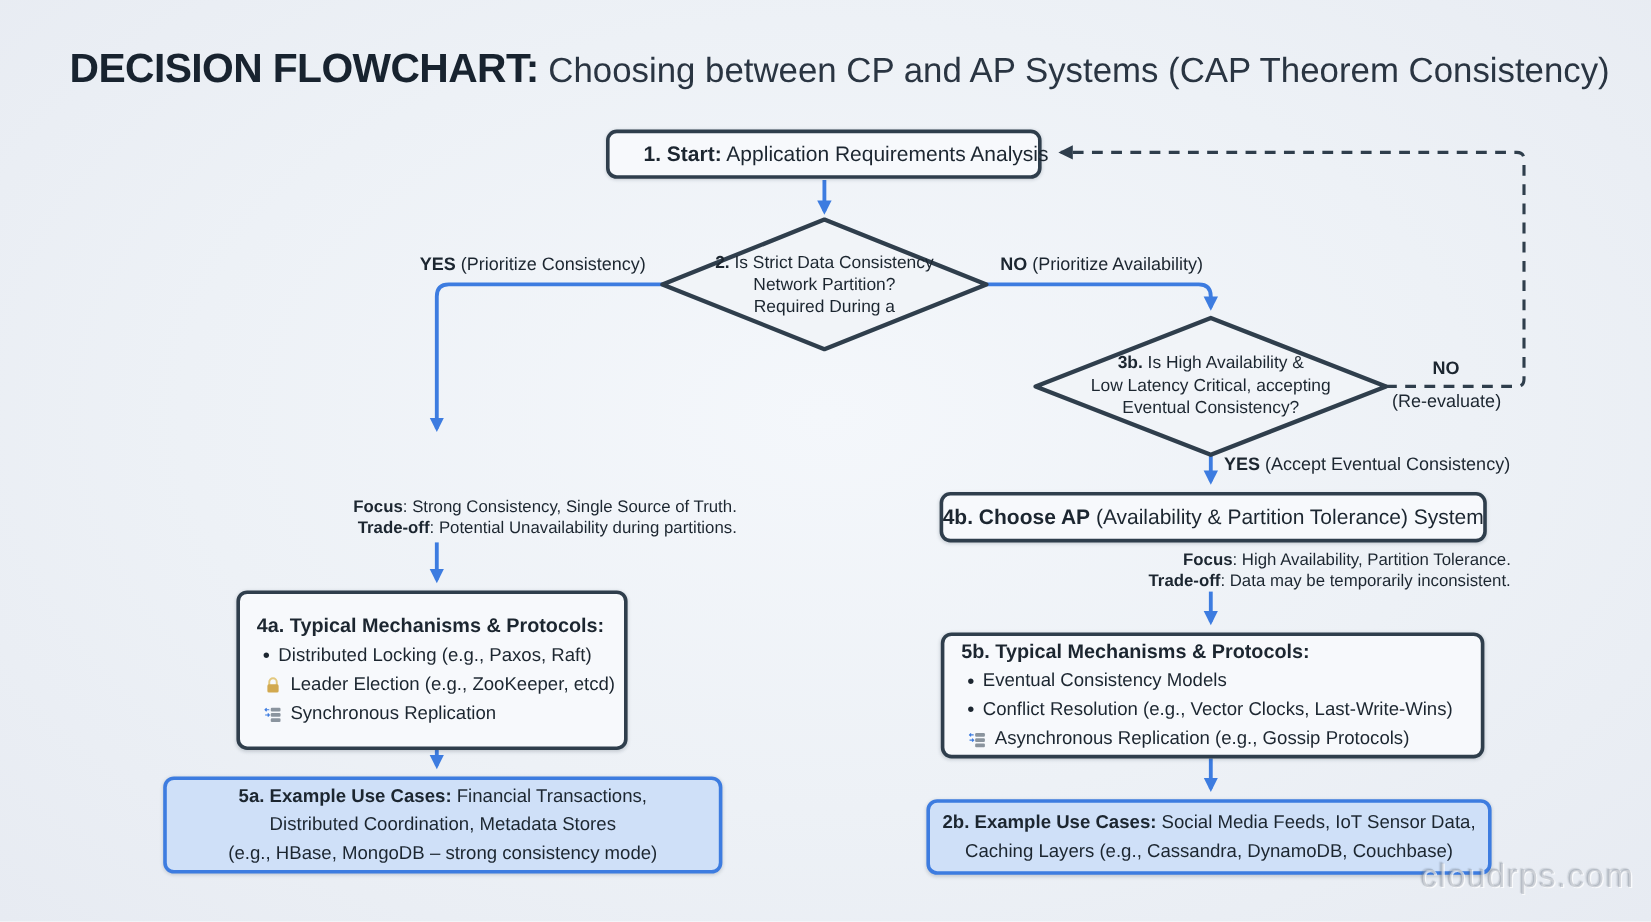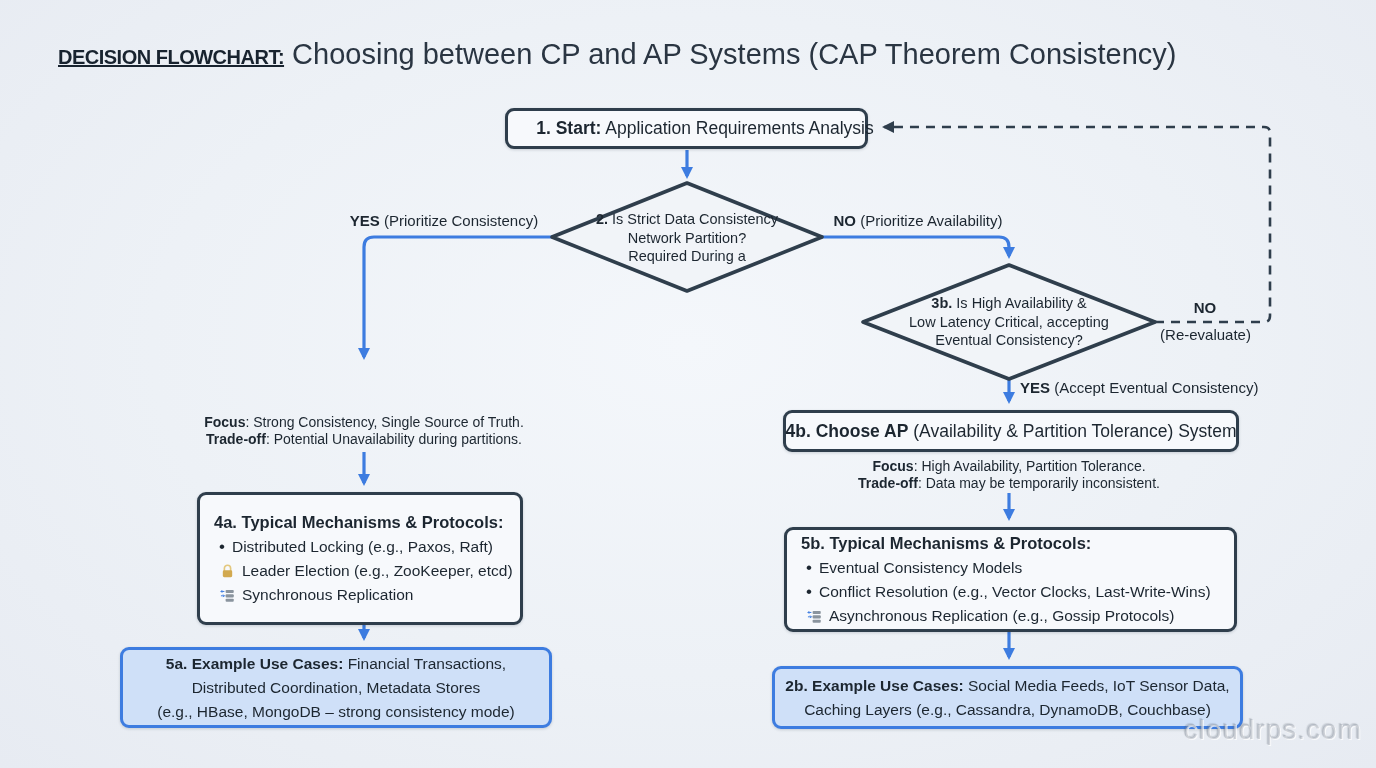--- a/index.html
+++ b/index.html
@@ -4,21 +4,21 @@
 <style>
   html,body{margin:0;padding:0;}
   body{font-family:"Liberation Sans",sans-serif;color:#1c2630;}
   #canvas{
     position:relative;width:1376px;height:768px;overflow:hidden;
     background:radial-gradient(ellipse at 50% 45%, #f4f7fb 0%, #edf1f6 55%, #e7ebf2 100%);
   }
   .abs{position:absolute;}
   
   #page-title{left:58px;top:38px;white-space:nowrap;}
-  #page-title .t-bold{font-size:20px;font-weight:800;letter-spacing:-0.5px;color:#18232f;text-decoration:underline;}
+  #page-title .t-bold{font-size:34px;font-weight:800;letter-spacing:-0.5px;color:#18232f;}
   #page-title .t-rest{font-size:29px;font-weight:400;color:#2a3542;}
   
   .node{
     position:absolute;box-sizing:border-box;
     border:3px solid #2f3e4c;border-radius:9px;background:#f7f9fc;
     display:flex;align-items:center;justify-content:center;
     box-shadow:0 1px 3px rgba(30,45,60,0.18);
   }
   .node.blue{border-color:#3d7ce0;background:#cfe0f8;}
   .headline{font-size:17.5px;white-space:nowrap;}
@@ -27,21 +27,21 @@
   .mechbox{flex-direction:column;align-items:flex-start;justify-content:center;padding:8px 14px;}
   .mech-title{font-size:16.5px;font-weight:700;line-height:25px;white-space:nowrap;}
   .mrow{display:flex;align-items:center;gap:7px;line-height:24px;font-size:15.5px;white-space:nowrap;margin-left:5px;}
   .bullet{font-size:17px;line-height:24px;}
   .micon{display:inline-flex;width:16px;height:16px;align-items:center;justify-content:center;}
   
   .exbox{flex-direction:column;justify-content:center;text-align:center;font-size:15.5px;line-height:24px;}
   .exbox b{font-weight:700;}
   .exline{white-space:nowrap;}
   
-  .focus{ text-align:center;font-size:14px;line-height:17px;}
+  .focus{ text-align:right;font-size:14px;line-height:17px;}
   .focus b{font-weight:700;}
   
   .dtext{text-align:center;font-size:14.5px;line-height:18.5px;}
   .dtext b{font-weight:700;}
   .dline{white-space:nowrap;}
   
   .elabel{font-size:15px;white-space:nowrap;}
   .elabel b{font-weight:700;}
   .center{text-align:center;}
   
@@ -147,21 +147,21 @@
           <rect x="9" y="10" width="13" height="5" rx="1.5" fill="#8a949e"></rect>
           <rect x="9" y="17" width="13" height="5" rx="1.5" fill="#8a949e"></rect>
           <path d="M7,5.5 L1.5,5.5 M3.5,3.5 L1.5,5.5 L3.5,7.5" fill="none" stroke="#3d7ce0" stroke-width="1.6"></path>
           <path d="M1.5,12.5 L7,12.5 M5,10.5 L7,12.5 L5,14.5" fill="none" stroke="#3d7ce0" stroke-width="1.6"></path>
         </svg>
       </span>
       <span>Synchronous Replication</span>
     </div>
   </div>
 
-  <div class="node blue exbox" style="left:120px;top:647px;width:432px;height:81px;text-align:center;">
+  <div class="node blue exbox" style="left:136px;top:647px;width:466px;height:81px;text-align:center;">
     <div class="exline"><b>5a. Example Use Cases:</b><span> Financial Transactions,</span></div>
     <div class="exline">Distributed Coordination, Metadata Stores</div>
     <div class="exline">(e.g., HBase, MongoDB – strong consistency mode)</div>
   </div>
 
   <div class="node" style="left:783px;top:410px;width:456px;height:42px;">
     <div class="headline">
       <b>4b. Choose AP</b><span> (Availability &amp; Partition Tolerance) System</span>
     </div>
   </div>

